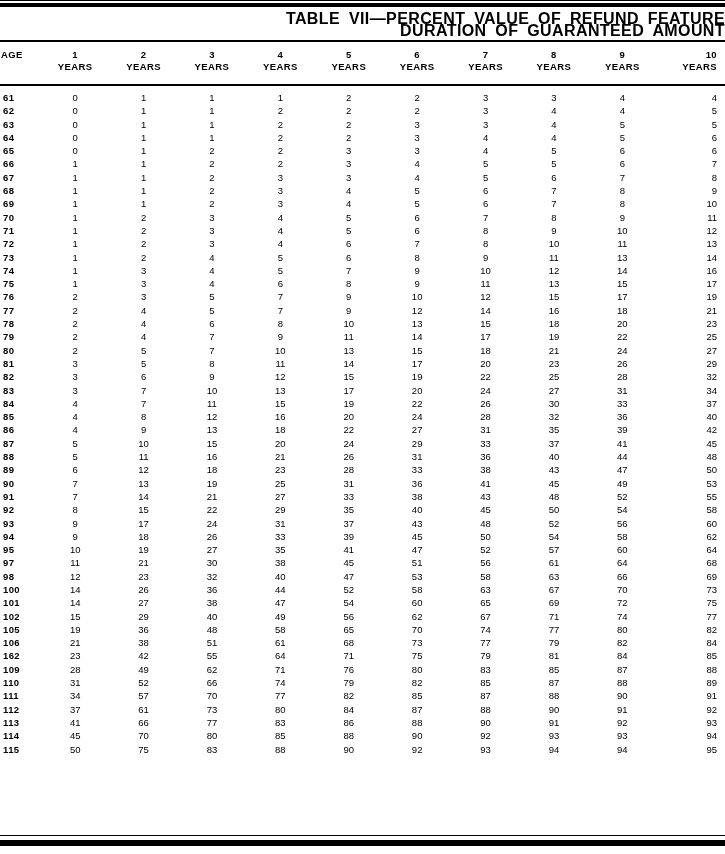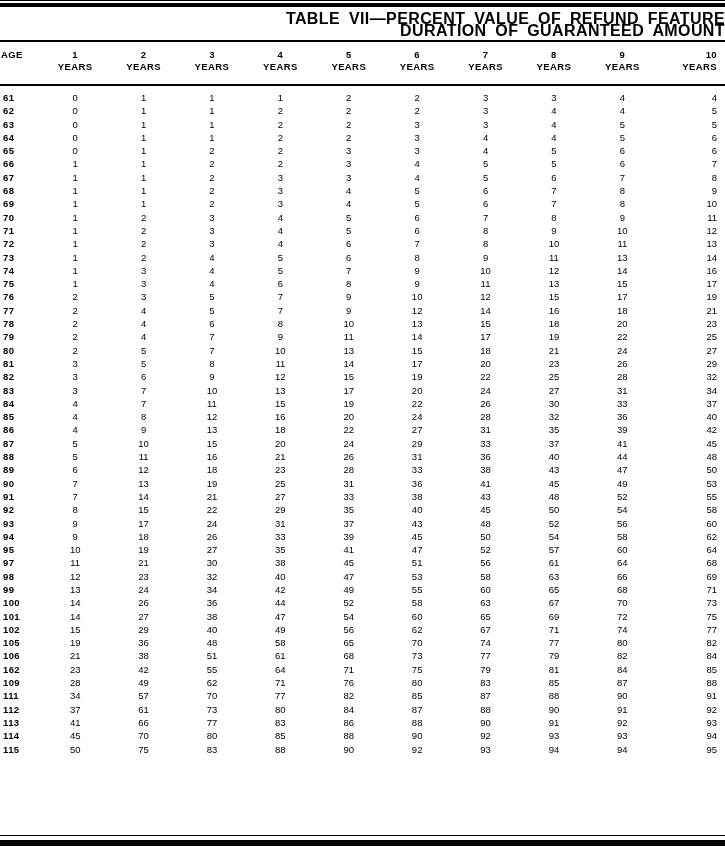--- a/index.html
+++ b/index.html
@@ -598,33 +598,20 @@
           <td>32</td>
           <td>40</td>
           <td>47</td>
           <td>53</td>
           <td>58</td>
           <td>63</td>
           <td>66</td>
           <td class="last-col">69</td>
         </tr>
         <tr>
-          <td class="age-col">99</td>
-          <td>13</td>
-          <td>24</td>
-          <td>34</td>
-          <td>42</td>
-          <td>49</td>
-          <td>55</td>
-          <td>60</td>
-          <td>65</td>
-          <td>68</td>
-          <td class="last-col">71</td>
-        </tr>
-        <tr>
           <td class="age-col">100</td>
           <td>14</td>
           <td>26</td>
           <td>36</td>
           <td>44</td>
           <td>52</td>
           <td>58</td>
           <td>63</td>
           <td>67</td>
           <td>70</td>
@@ -702,20 +689,33 @@
           <td>62</td>
           <td>71</td>
           <td>76</td>
           <td>80</td>
           <td>83</td>
           <td>85</td>
           <td>87</td>
           <td class="last-col">88</td>
         </tr>
         <tr>
+          <td class="age-col">110</td>
+          <td>31</td>
+          <td>52</td>
+          <td>66</td>
+          <td>74</td>
+          <td>79</td>
+          <td>82</td>
+          <td>85</td>
+          <td>87</td>
+          <td>88</td>
+          <td class="last-col">89</td>
+        </tr>
+        <tr>
           <td class="age-col">111</td>
           <td>34</td>
           <td>57</td>
           <td>70</td>
           <td>77</td>
           <td>82</td>
           <td>85</td>
           <td>87</td>
           <td>88</td>
           <td>90</td>

